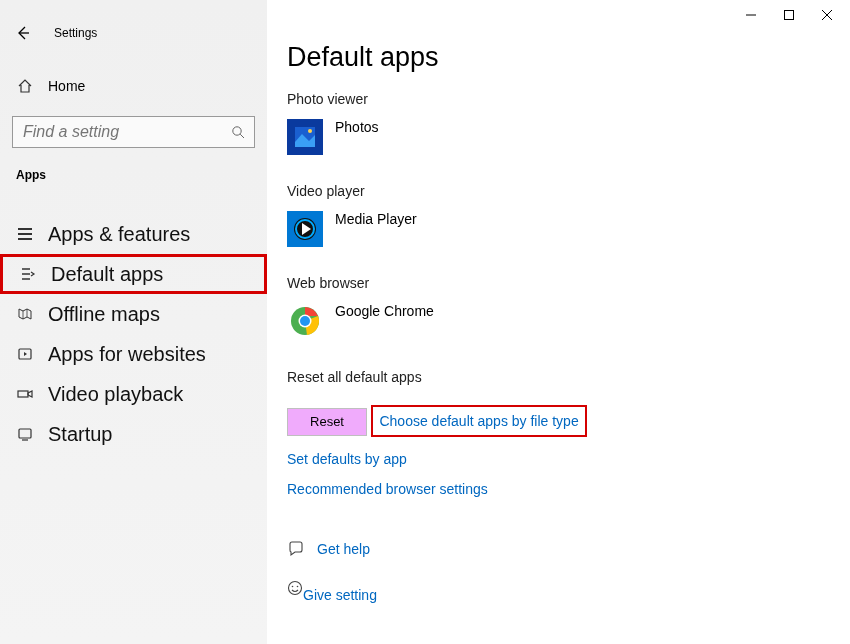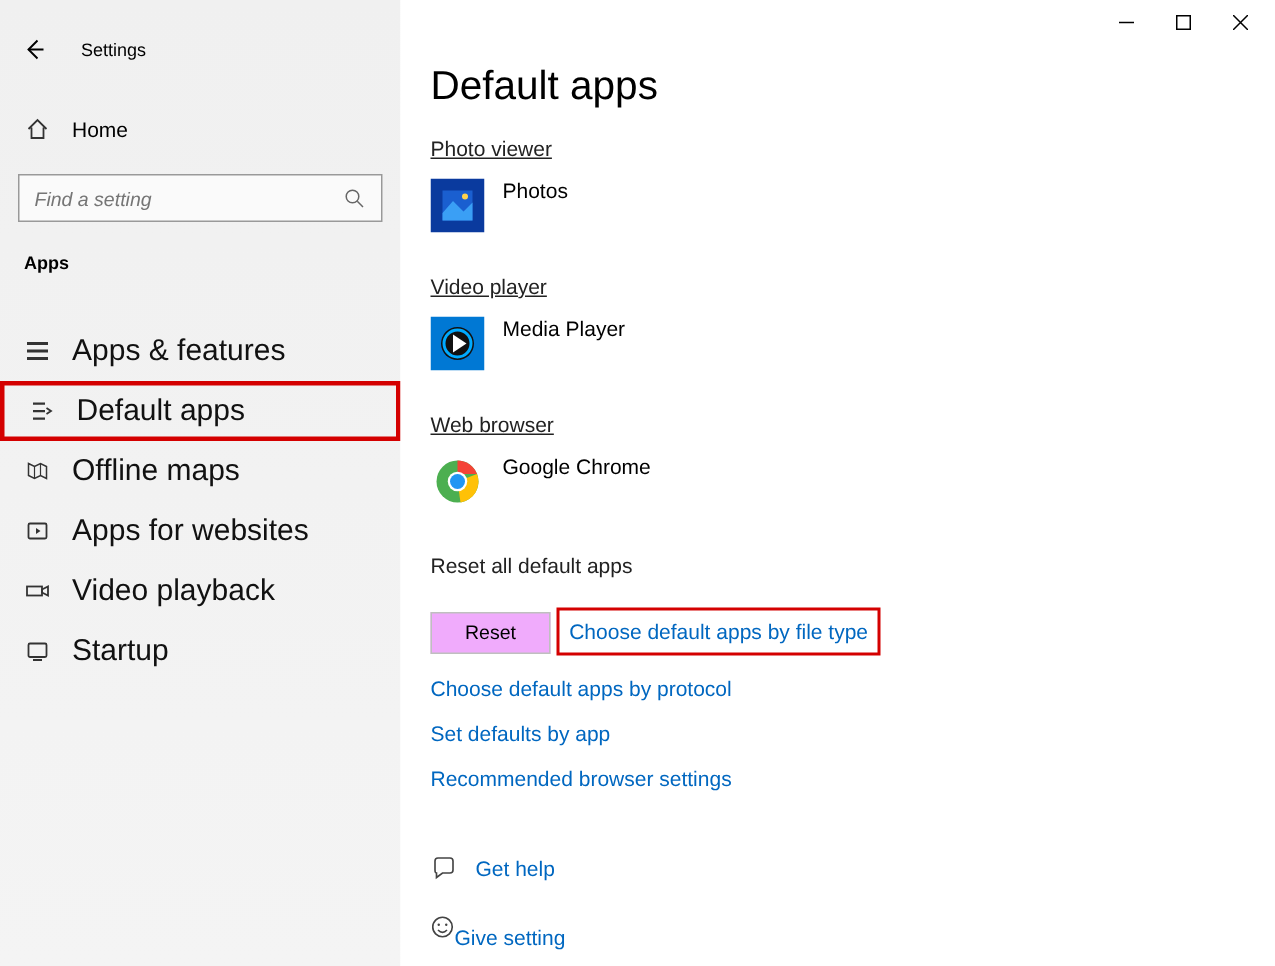--- a/index.html
+++ b/index.html
@@ -5,32 +5,32 @@
   * { box-sizing: border-box; margin: 0; padding: 0; font-family: "Segoe UI", Arial, sans-serif; }
   body { background: #fff; width: 850px; height: 644px; overflow: hidden; display: flex; }
   .sidebar { width: 267px; height: 644px; background: linear-gradient(to bottom, #f0f0f0 0%, #f4f4f4 100%); display: flex; flex-direction: column; }
   .sidebar-top { display: flex; align-items: center; padding: 20px 10px 8px 10px; }
   .back-btn { width: 26px; height: 26px; display: flex; align-items: center; justify-content: center; cursor: pointer; }
   .top-title { font-size: 12px; margin-left: 18px; color: #000; }
   .home-row { display: flex; align-items: center; padding: 10px 16px; height: 40px; cursor: pointer; }
   .home-row .icon { width: 18px; display: flex; justify-content: center; }
   .home-label { font-size: 14px; margin-left: 14px; }
   .search-box { margin: 10px 12px 16px 12px; height: 32px; border: 1px solid #999; background: #fafafa; display: flex; align-items: center; padding: 0 10px; cursor: text; }
-  .search-box input { flex: 1; border: none; background: transparent; outline: none; font-size: 13px; color: #6d28d9; font-style: italic; }
+  .search-box input { flex: 1; border: none; background: transparent; outline: none; font-size: 16px; color: #6d28d9; font-style: italic; }
   .search-icon { width: 16px; height: 16px; display: flex; align-items: center; justify-content: center; }
   .section-title { font-size: 12px; font-weight: 600; color: #000; padding: 4px 16px 12px 16px; }
   .nav-item { display: flex; align-items: center; height: 40px; padding: 0 16px; cursor: pointer; }
   .nav-item .icon { width: 18px; display: flex; justify-content: center; }
   .nav-label { font-size: 20px; margin-left: 14px; color: #111; }
   .highlight { border: 3px solid #d40000; }
   .main { flex: 1; height: 644px; background: #fff; position: relative; padding: 0 0 0 20px; }
   .window-controls { position: absolute; top: 4px; right: 4px; display: flex; }
   .winctl { width: 38px; height: 22px; display: flex; align-items: center; justify-content: center; cursor: pointer; }
   .page-title { font-size: 27px; font-weight: 400; color: #000; margin-top: 42px; }
-  .subhead { font-size: 14px; color: #222; margin-top: 18px; text-decoration: underline; }
+  .subhead { font-size: 14px; color: #222; margin-top: 18px; }
   .subhead.mt-lg { margin-top: 28px; }
   .app-row { display: flex; margin-top: 12px; cursor: pointer; }
   .app-tile { width: 36px; height: 36px; display: flex; align-items: center; justify-content: center; }
   .app-name { font-size: 14px; margin-left: 12px; color: #000; }
   .reset-head { font-size: 14px; color: #222; margin-top: 30px; }
   .reset-btn { margin-top: 10px; width: 80px; height: 28px; background: #f0abfc; border: 1px solid #bfbfbf; font-size: 13px; cursor: pointer; }
   .link { display: block; font-size: 14px; color: #0067c0; margin-top: 14px; cursor: pointer; }
   .link-hl { border: 2px solid #d40000; display: inline-block; padding: 6px 6px; margin-top: 20px; }
   .link-hl .link { margin-top: 0; }
   .help-row { display: flex; align-items: center; margin-top: 44px; }
@@ -201,21 +201,20 @@
     </div>
     <span class="app-name">Google Chrome</span>
   </div>
 
   <div class="reset-head">Reset all default apps</div>
   <button class="reset-btn">Reset</button>
 
   <div class="link-hl">
     <span class="link">Choose default apps by file type</span>
   </div>
-  <span class="link">Choose default apps by protocol</span>
   <span class="link">Set defaults by app</span>
   <span class="link">Recommended browser settings</span>
 
   <div class="help-row">
     <span class="ic">
       <svg width="16" height="16" viewBox="0 0 16 16">
           <path d="M2 3 Q2 1 4 1 H12 Q14 1 14 3 V9 Q14 11 12 11 H7 L3 14 V11 Q2 11 2 9 Z" fill="none" stroke="#444" stroke-width="1.1"></path>
         </svg>
     </span>
     <span class="link">Get help</span>

